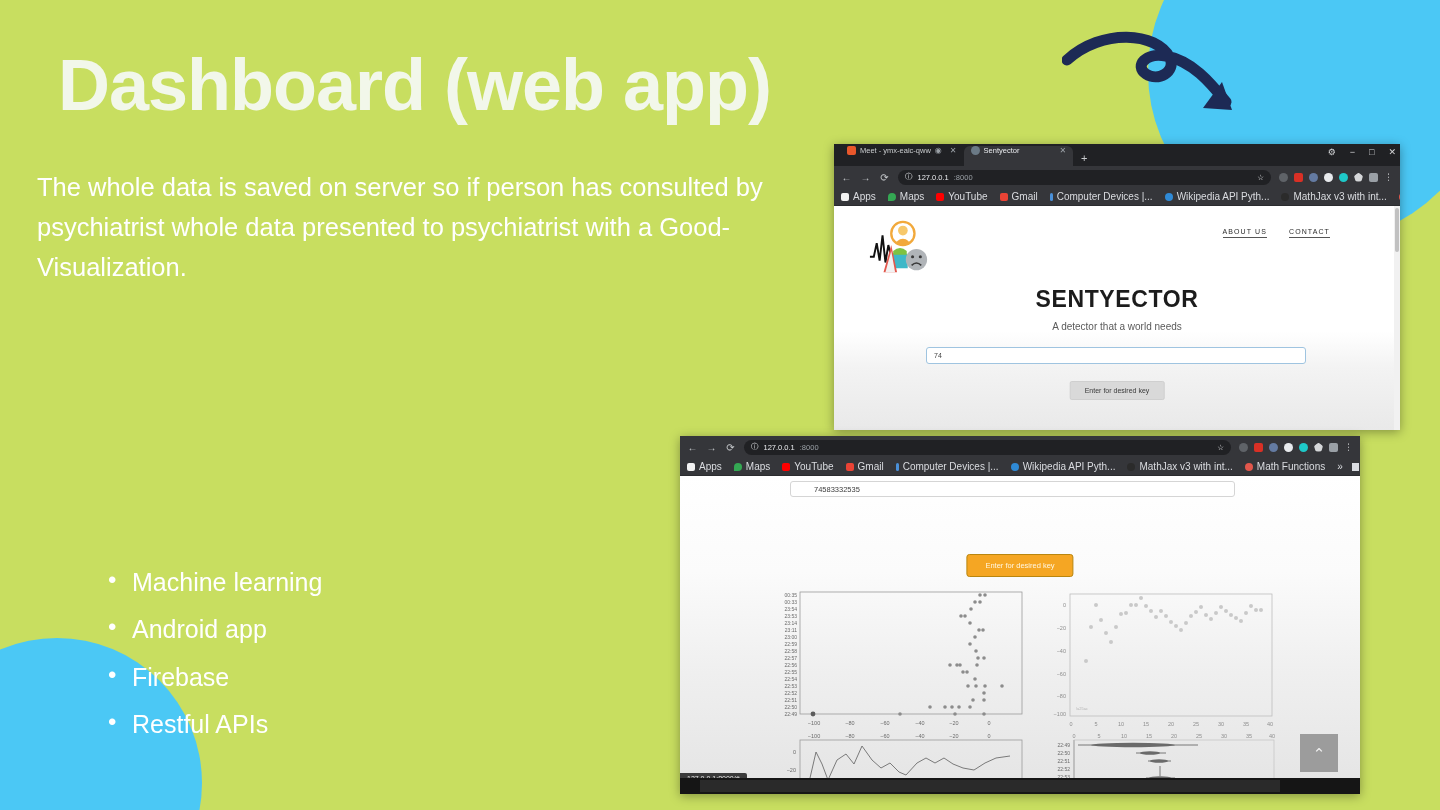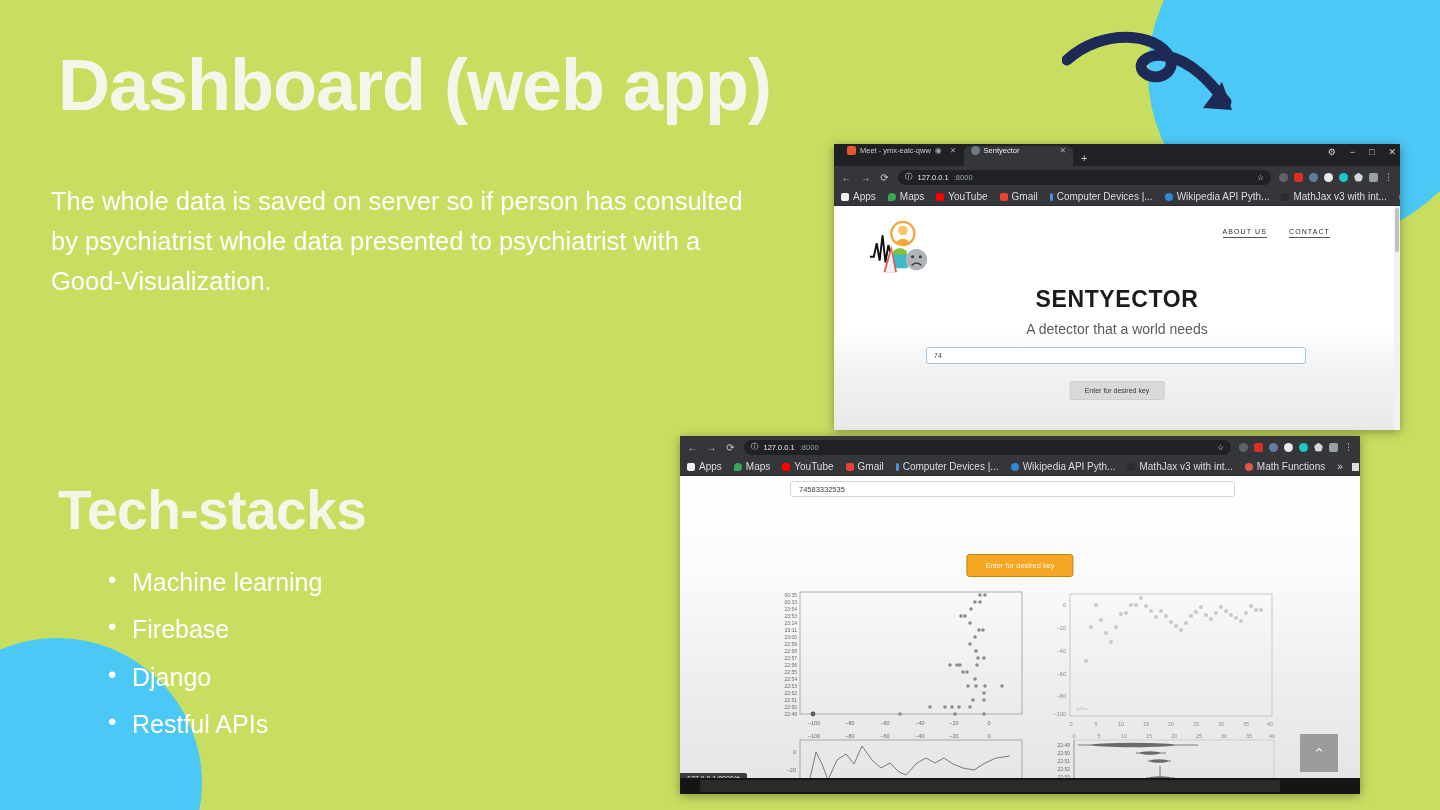--- a/index.html
+++ b/index.html
@@ -31,21 +31,21 @@
   .title {
     position: absolute; left: 58px; top: 48px;
     font-size: 72px; font-weight: bold; color: #f2f7ea;
     letter-spacing: -1px; line-height: 1.05;
   }
   .body-copy {
     position: absolute; left: 35px; top: 166px; width: 730px;
     font-size: 25.5px; color: #ffffff; line-height: 1.56;
     font-weight: 300;
   }
-  .body-copy p { margin: 16px; }
+  .body-copy p { margin: 2px; }
   .subtitle {
     position: absolute; left: 58px; top: 478px;
     font-size: 55px; font-weight: bold; color: #f2f7ea;
     letter-spacing: -0.5px;
   }
   .bullets {
     position: absolute; left: 108px; top: 564px;
     list-style: none;
   }
   .bullets li {
@@ -124,21 +124,21 @@
     position: absolute; right: 70px; top: 22px; display: flex; gap: 22px;
     font-size: 7px; color: #2b2b2b; letter-spacing: 1.1px;
   }
   .site-nav span { border-bottom: 1px solid #555; padding-bottom: 2px; }
   .brand {
     position: absolute; top: 80px; left: 0; right: 0; text-align: center;
     font-size: 23px; font-weight: bold; color: #1c1c1c; letter-spacing: 0.6px;
   }
   .tagline {
     position: absolute; top: 115px; left: 0; right: 0; text-align: center;
-    font-size: 14px; color: #5a5a5a;
+    font-size: 10px; color: #5a5a5a;
   }
   .key-input {
     position: absolute; top: 141px; left: 92px; width: 380px; height: 17px;
     border: 1px solid #9fc4e0; border-radius: 3px; background: #fff;
     font-size: 7px; color: #444; display: flex; align-items: center; padding-left: 7px;
   }
   .key-btn {
     position: absolute; top: 175px; left: 50%; transform: translateX(-50%);
     background: #d9d9d9; color: #3a3a3a; font-size: 7px;
     padding: 5px 14px; border-radius: 2px; border: 1px solid #cfcfcf;
@@ -157,21 +157,21 @@
   .page-bottom {
     height: 318px; background: #fdfdfd; position: relative; overflow: hidden;
   }
   .page-bottom .bgfade {
     position: absolute; inset: 0;
     background: linear-gradient(180deg,#ffffff 0%,#fbfbfb 30%,#efefef 62%,#e4e4e4 100%);
   }
   .key-input-2 {
     position: absolute; top: 5px; left: 110px; width: 445px; height: 16px;
     border: 1px solid #d5d5d5; border-radius: 3px; background: #fff;
-    font-size: 7.5px; color: #3c3c3c; display: flex; align-items: center; padding-left: 8px;
+    font-size: 7.5px; color: #3c3c3c; display: flex; align-items: center; padding-left: 23px;
   }
   .key-btn-2 {
     position: absolute; top: 78px; left: 50%; transform: translateX(-50%);
     background: #f5a623; color: #fff6e0; font-size: 7.5px;
     padding: 6px 18px; border-radius: 3px; border: 1px solid #b9860f;
   }
   .chart {
     position: absolute; background: transparent;
   }
   .chart svg { display: block; }
@@ -206,26 +206,25 @@
     <path d="M5 30 C40 -2 95 2 108 28 C114 42 96 52 84 44 C72 36 84 22 104 26 C130 31 148 52 164 72" fill="none" stroke="#1d2a55" stroke-width="11" stroke-linecap="round"></path>
     <path d="M141 78 L170 80 L160 52 Z" fill="#1d2a55"></path>
   </svg>
 
   <div class="title">Dashboard (web app)</div>
 
   <div class="body-copy">
     <p>The whole data is saved on server so if person has consulted by psychiatrist whole data presented to psychiatrist with a Good-Visualization.</p>
   </div>
 
-  <div class="subtitle">Tech-stacks</div>
 
   <ul class="bullets">
     <li>Machine learning</li>
+    <li>Android app</li>
     <li>Firebase</li>
-    <li>Django</li>
     <li>Restful APIs</li>
   </ul>
 
   <div class="browser" id="win-top">
 
     <div class="tabstrip">
       <div class="tab">
         <span class="favicon" style="background:#e8572b"></span>
         <span>Meet - ymx-eaic-qww</span>
         <span class="tmute">◉</span>

